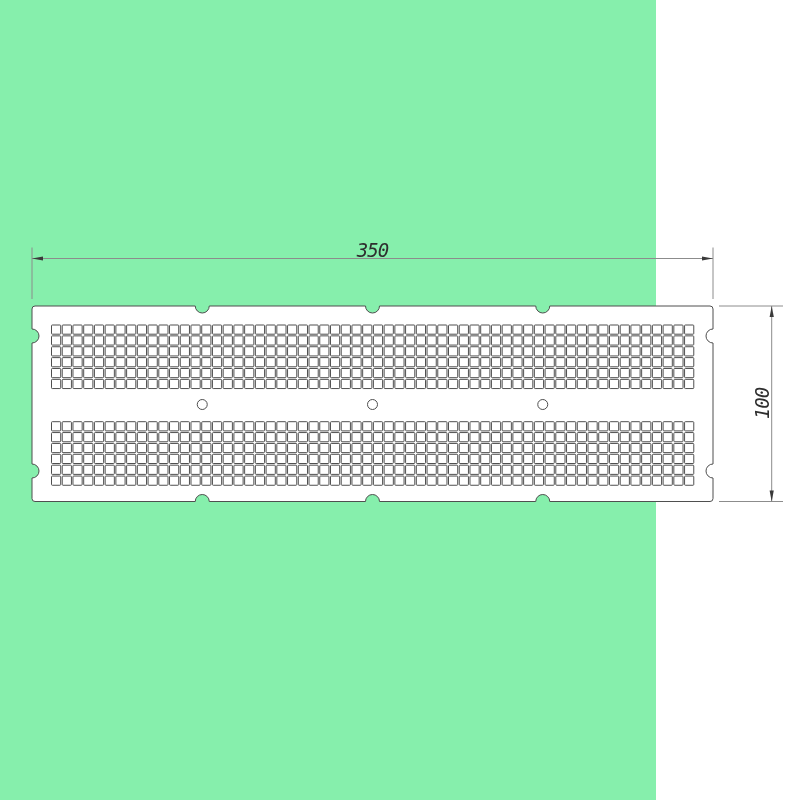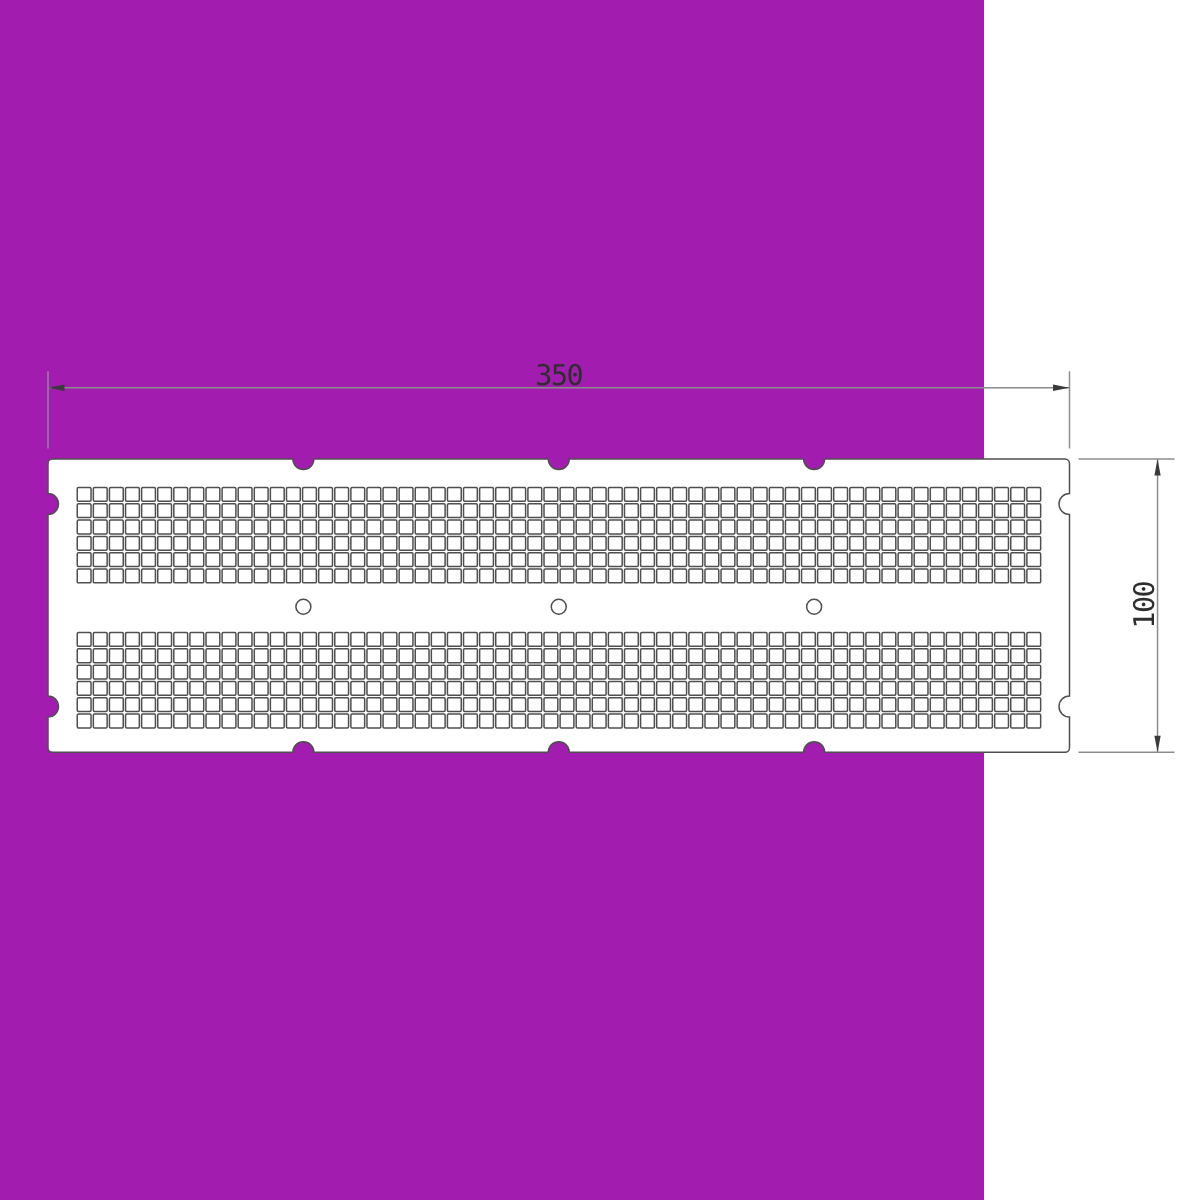--- a/index.html
+++ b/index.html
@@ -8,21 +8,22 @@
     background: #ffffff;
     width: 800px;
     height: 800px;
     overflow: hidden;
     font-family: "DejaVu Sans Mono", "Liberation Mono", monospace;
   }
   .canvas {
     position: relative;
     width: 656px;
     height: 800px;
-    background: #a21caf;
+    background: #86efac;
+    font-style: italic;
   }
   svg { display: block; }
   .dim-text {
     font-family: "DejaVu Sans Mono", "Liberation Mono", monospace;
     font-size: 19px;
     letter-spacing: -1px;
   }
 </style>
 </head>
 <body>

